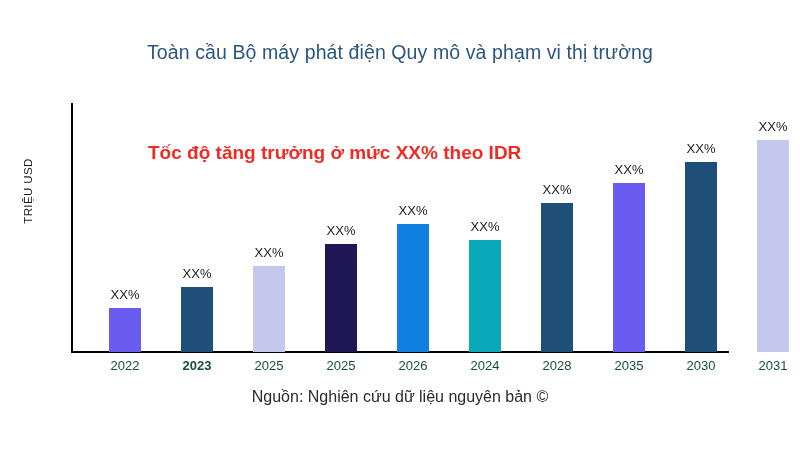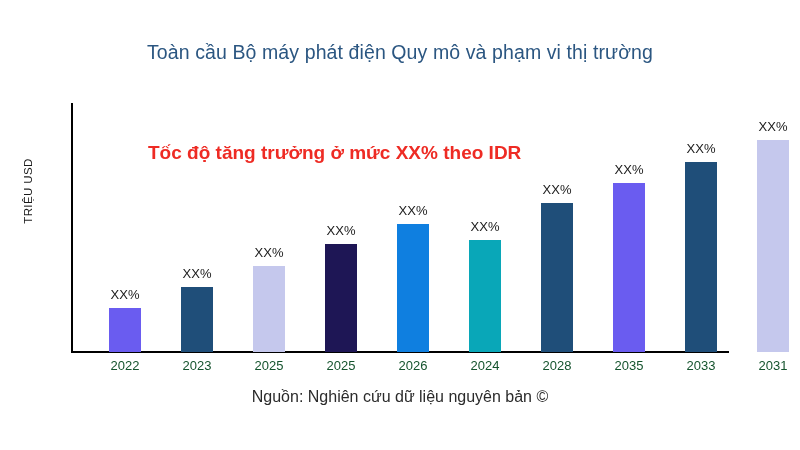--- a/index.html
+++ b/index.html
@@ -158,21 +158,21 @@
   <div class="bars-layer" id="bars-layer">
       <div class="bar-group" style="left: 89px;">
         <div class="bar" style="height: 44px; background: rgb(106, 92, 240);"></div>
       </div>
       <div class="bar-value" style="left: 89px; top: 287px;">XX%</div>
       <div class="x-tick" style="left: 89px;">2022</div>
       <div class="bar-group" style="left: 161px;">
         <div class="bar" style="height: 65px; background: rgb(31, 78, 121);"></div>
       </div>
       <div class="bar-value" style="left: 161px; top: 266px;">XX%</div>
-      <div class="x-tick" style="left: 161px;">2023</div>
+      <div class="x-tick" style="left: 161px; font-weight: bold;">2023</div>
       <div class="bar-group" style="left: 233px;">
         <div class="bar" style="height: 86px; background: rgb(197, 200, 237);"></div>
       </div>
       <div class="bar-value" style="left: 233px; top: 245px;">XX%</div>
       <div class="x-tick" style="left: 233px;">2025</div>
       <div class="bar-group" style="left: 305px;">
         <div class="bar" style="height: 108px; background: rgb(30, 22, 85);"></div>
       </div>
       <div class="bar-value" style="left: 305px; top: 223px;">XX%</div>
       <div class="x-tick" style="left: 305px;">2025</div>
@@ -193,21 +193,21 @@
       <div class="x-tick" style="left: 521px;">2028</div>
       <div class="bar-group" style="left: 593px;">
         <div class="bar" style="height: 169px; background: rgb(106, 92, 240);"></div>
       </div>
       <div class="bar-value" style="left: 593px; top: 162px;">XX%</div>
       <div class="x-tick" style="left: 593px;">2035</div>
       <div class="bar-group" style="left: 665px;">
         <div class="bar" style="height: 190px; background: rgb(31, 78, 121);"></div>
       </div>
       <div class="bar-value" style="left: 665px; top: 141px;">XX%</div>
-      <div class="x-tick" style="left: 665px;">2033</div>
+      <div class="x-tick" style="left: 665px;">2030</div>
       <div class="bar-group" style="left: 737px;">
         <div class="bar" style="height: 212px; background: rgb(197, 200, 237);"></div>
       </div>
       <div class="bar-value" style="left: 737px; top: 119px;">XX%</div>
       <div class="x-tick" style="left: 737px;">2031</div>
     </div>
 
   <div class="source-note">Nguồn: Nghiên cứu dữ liệu nguyên bản ©</div>
 
 </div>

